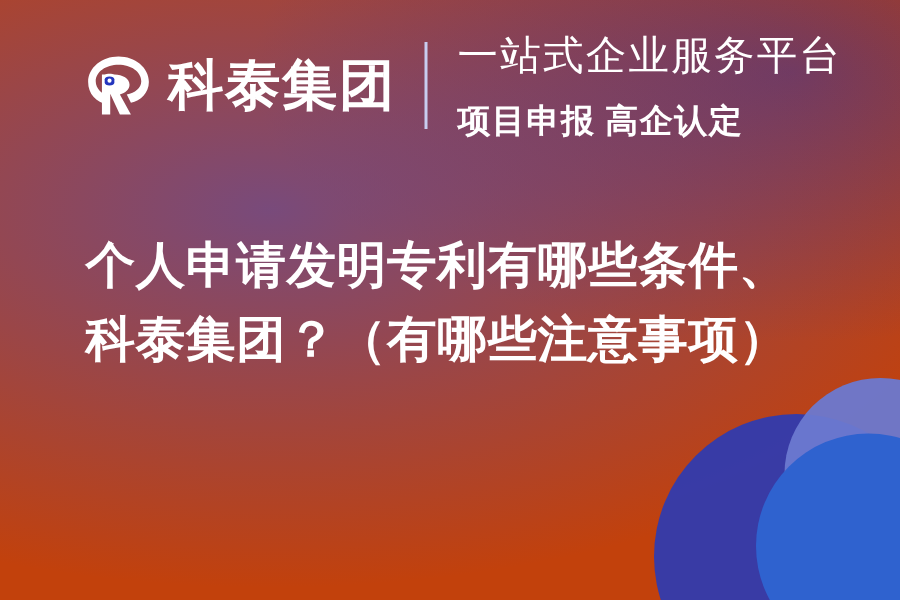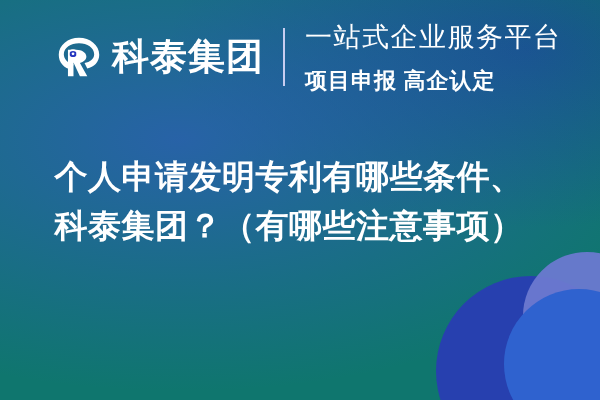--- a/index.html
+++ b/index.html
@@ -12,21 +12,21 @@
 
   body {
     font-family: "Liberation Sans", sans-serif;
     background: #2435be;
   }
 
   #banner {
     position: relative;
     width: 600px;
     height: 400px;
-    background: #0f766e;
+    background: #c2410c;
     overflow: hidden;
   }
 
   
   #bg-sheen {
     position: absolute;
     inset: 0;
     background:
       radial-gradient(ellipse 120% 90% at 30% 35%, rgba(60,82,214,0.55) 0%, rgba(36,53,190,0) 70%),
       radial-gradient(ellipse 80% 60% at 88% 12%, rgba(30,44,168,0.45) 0%, rgba(36,53,190,0) 75%);
@@ -124,25 +124,24 @@
     color: #ffffff;
     letter-spacing: 1px;
     white-space: nowrap;
     font-weight: bold;
     margin-top: 2px;
   }
 
   
   #headline {
     position: absolute;
-    left: 44px;
+    left: 57px;
     top: 152px;
     width: 490px;
     z-index: 5;
-    text-align: center;
   }
 
   .headline-line {
     font-size: 33px;
     line-height: 49px;
     font-weight: bold;
     color: #ffffff;
     letter-spacing: 0.5px;
     white-space: nowrap;
   }

